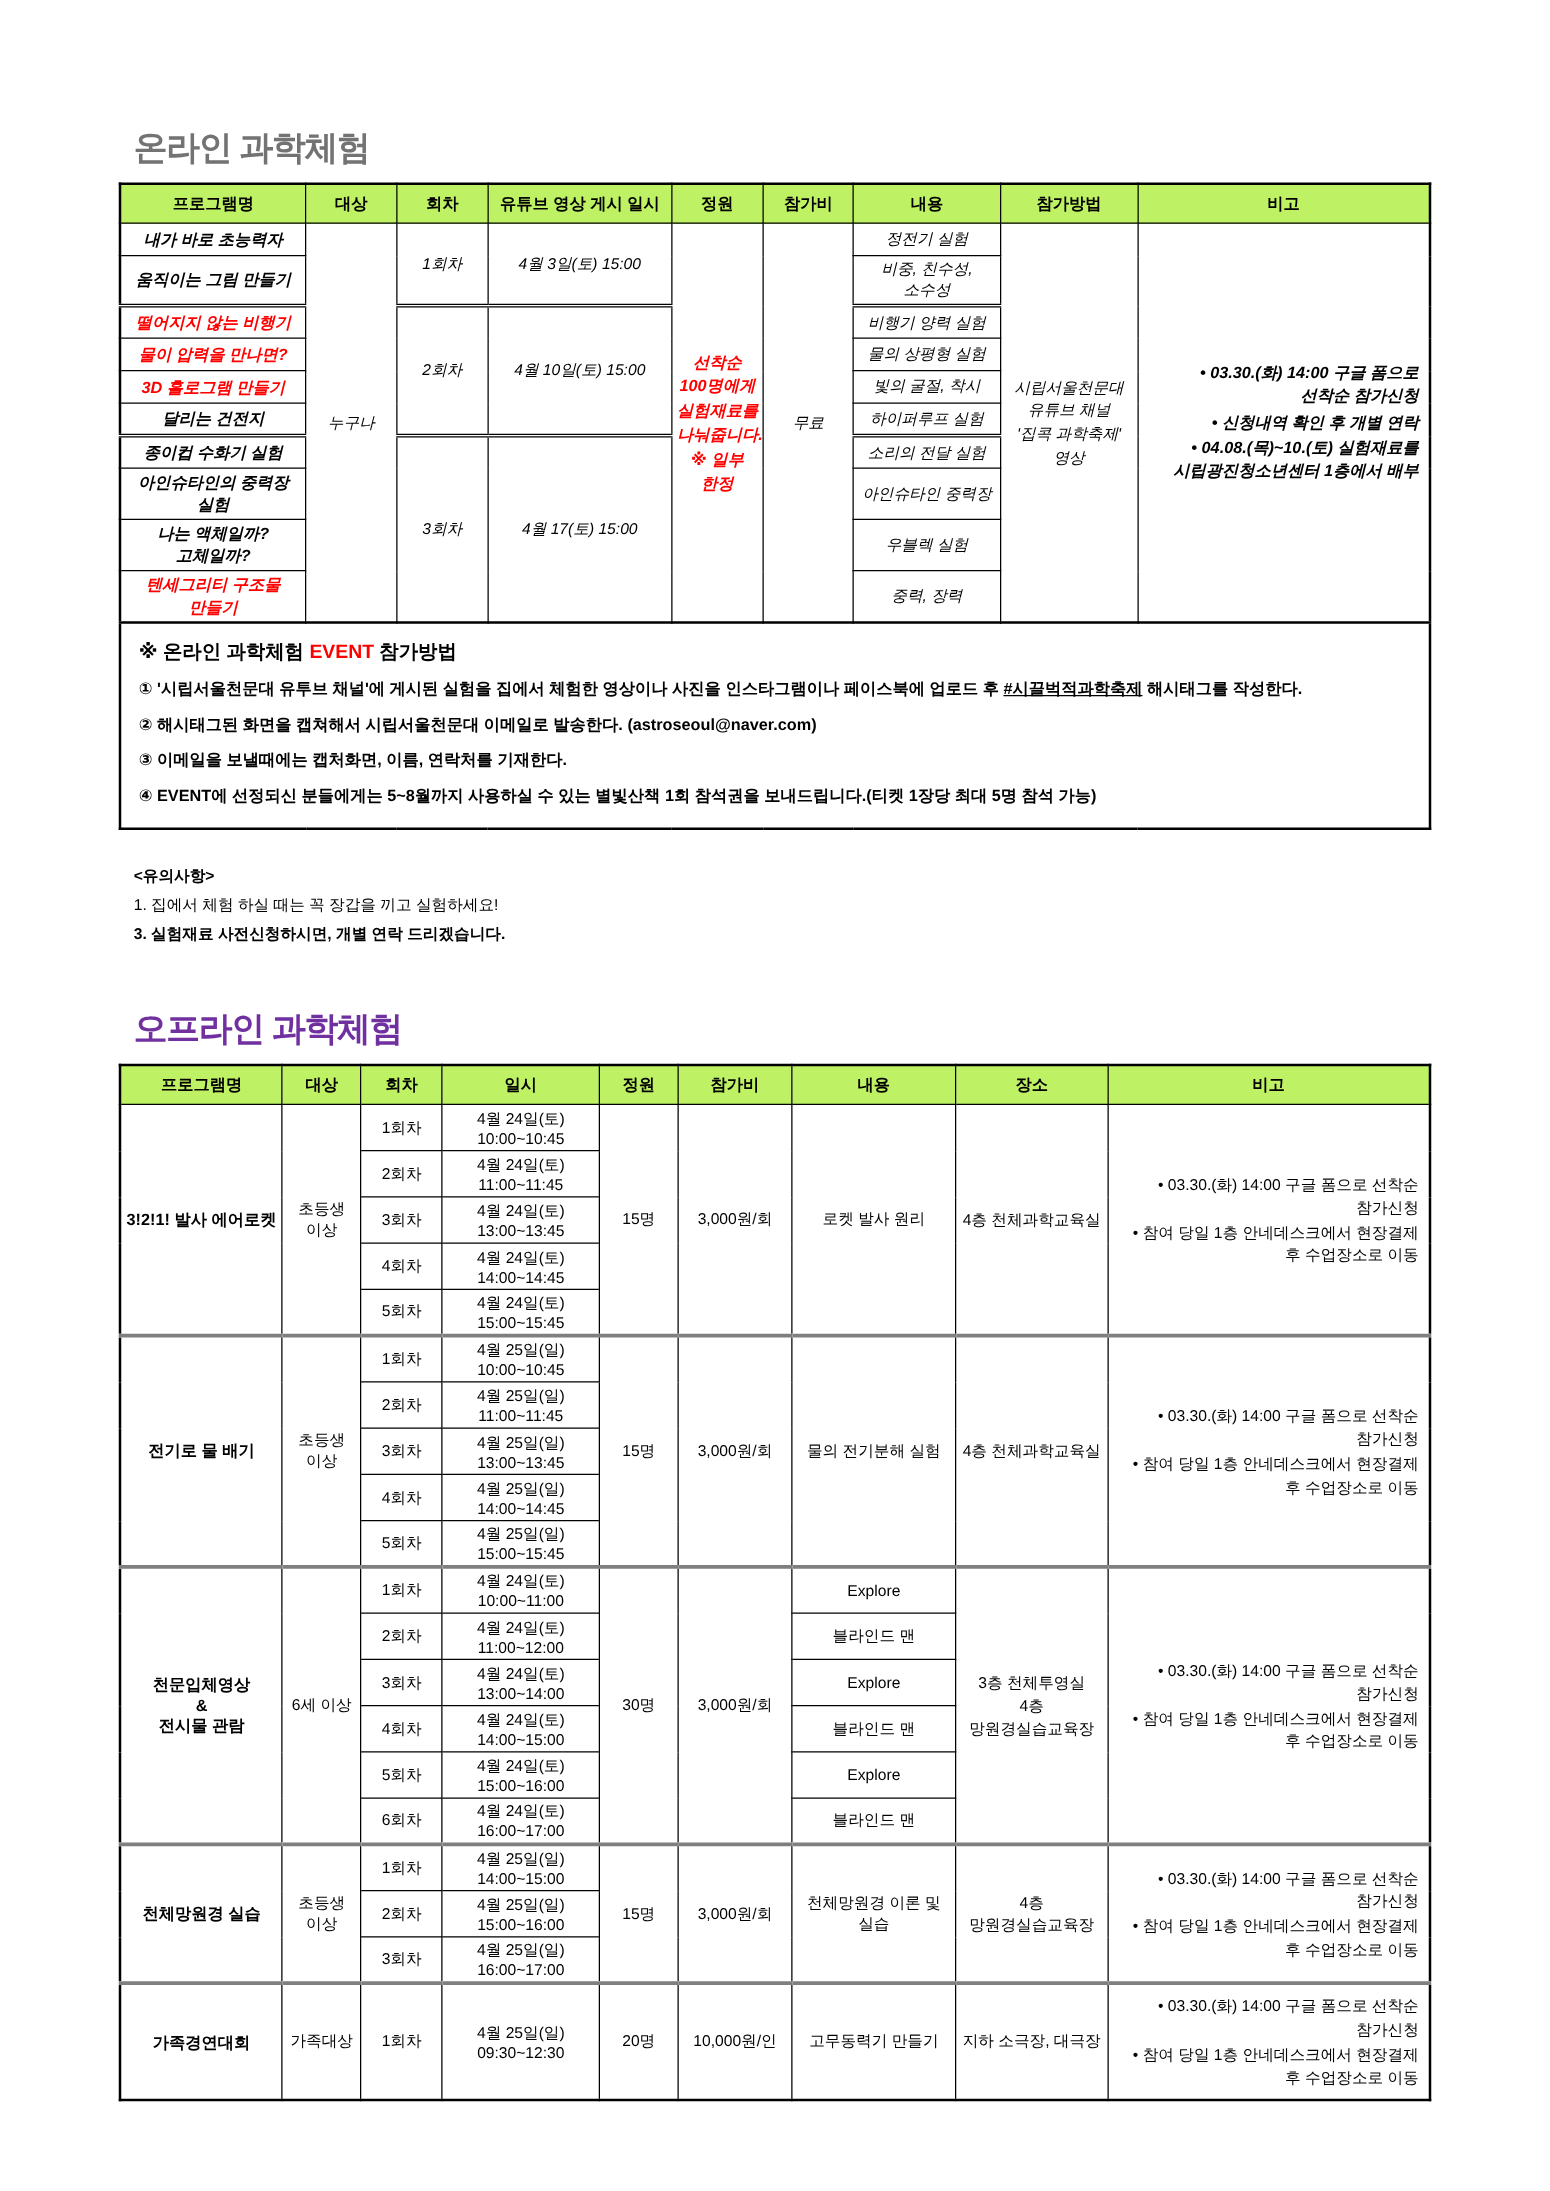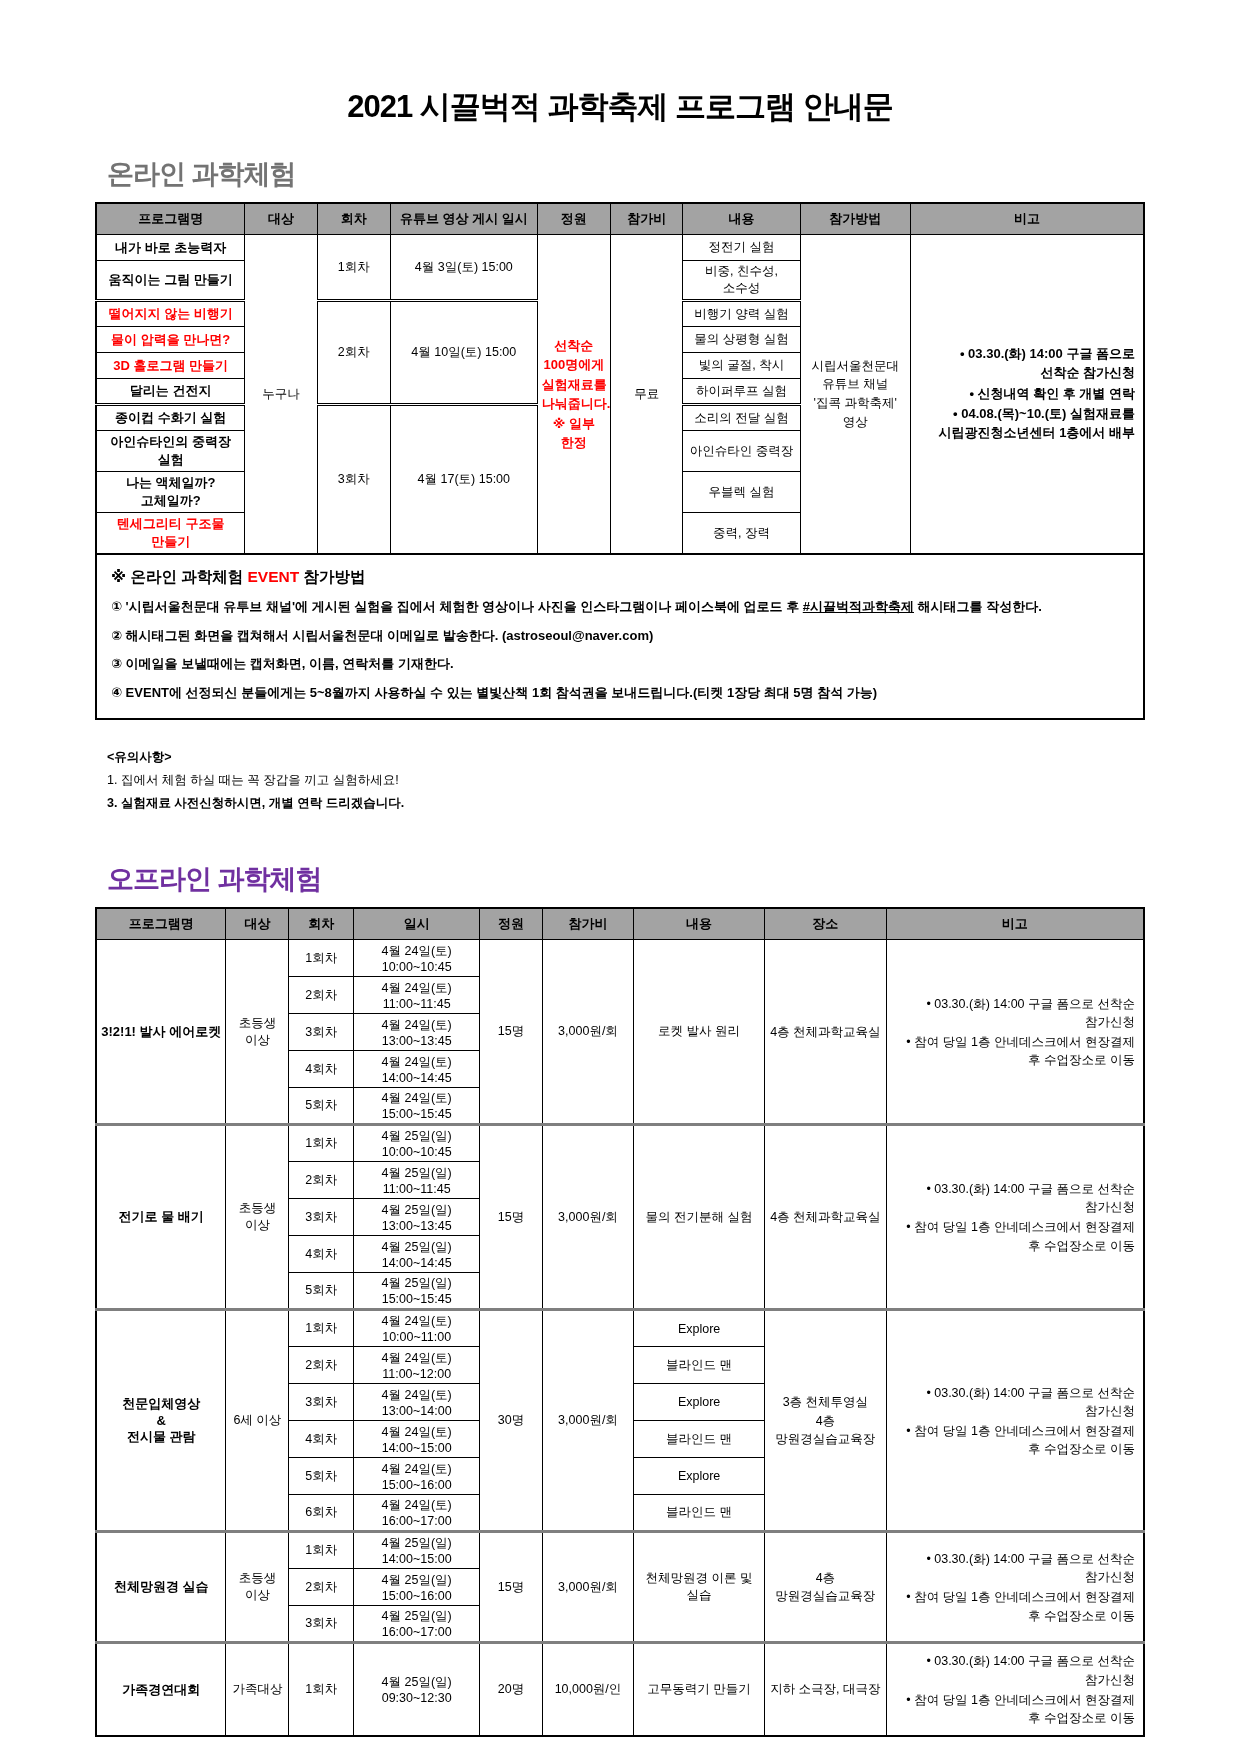--- a/index.html
+++ b/index.html
@@ -1,23 +1,23 @@
 <!DOCTYPE html>
 <html><head>
 <meta charset="utf-8">
 <style>
   html,body { margin:0; padding:0; background:#ffffff; }
   body { width:1240px; font-family:"Liberation Sans","DejaVu Sans",sans-serif; color:#000; }
   .page { width:1050px; margin:0 auto; padding:86px 0 140px 0; }
   .doc-title { text-align:center; font-size:31px; font-weight:bold; margin:0 0 28px 0; letter-spacing:-1px; }
   .section-title { font-size:27px; font-weight:bold; margin:14px 0 10px 12px; letter-spacing:-1px; }
   table.data-table { border-collapse:collapse; width:100%; table-layout:fixed; border:2px solid #000; margin:0 0 6px 0; }
-  .data-table th { background:#a3a3a3; border:1px solid #000; font-size:13px; font-weight:bold; padding:6px 2px; }
+  .data-table th { background:#bef264; border:1px solid #000; font-size:13px; font-weight:bold; padding:6px 2px; }
   .data-table td { border:1px solid #000; font-size:12.5px; text-align:center; vertical-align:middle; padding:2px 4px; word-break:keep-all; }
-  .online-row { height:26px; }
+  .online-row { height:26px;font-style:italic; }
   .offline-row { height:37px; }
   td.bold { font-weight:bold; font-size:13px; }
   td.red, .red { color:#ff0000; }
   td.left { text-align:right; }
   tr.group-start td { border-top:3px double #000; }
   tr.block-start td { border-top:3px solid #7f7f7f; }
   td.remarks div { padding-left:11px; text-indent:-11px; margin:2px 0; line-height:1.45; }
   td.remarks { padding:6px 8px; }
   td.remarks.bold div { font-size:13px; }
   td.event-cell { border-top:2px solid #000; text-align:left; padding:10px 14px 16px 14px;border-radius:23px; }
@@ -27,21 +27,20 @@
   .notes { margin:26px 0 46px 12px; font-size:12.5px; line-height:1.85; }
   .notes .nt { font-weight:bold; }
   .notes .nb { font-weight:bold; }
   .cap-lines div, .mm-lines div { line-height:1.5; }
 </style>
 </head>
 <body>
 
 <div class="page">
 
-  <h1 class="doc-title">2021 시끌벅적 과학축제 프로그램 안내문</h1>
 
   <div class="section-title" id="online-title" style="color: #737373;">온라인 과학체험</div>
 
   <table class="data-table" id="online-table">
     <colgroup>
       <col style="width:14.2%">
         <col style="width:6.9%">
         <col style="width:7.0%">
       <col style="width:14.0%">
         <col style="width:7.0%">

